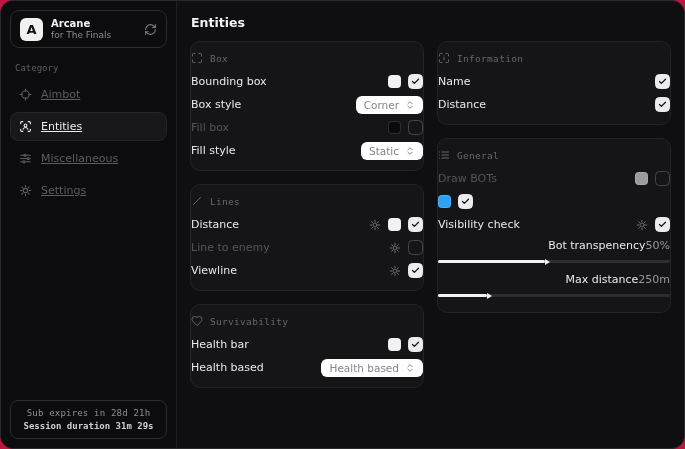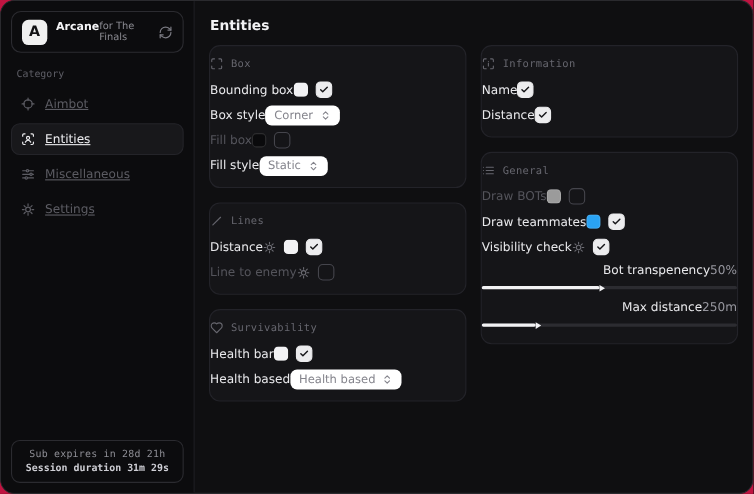--- a/index.html
+++ b/index.html
@@ -21,21 +21,21 @@
     display:flex;flex-direction:column;padding:9px;
   }
   .brand{
     height:36px;border:1px solid #2b2b30;border-radius:9px;
     display:flex;align-items:center;gap:8px;padding:0 9px;flex:0 0 auto;
   }
   .logo{
     width:23px;height:23px;border-radius:6px;background:#f0f0f0;color:#121214;
     font-weight:bold;font-size:13px;display:flex;align-items:center;justify-content:center;flex:0 0 auto;
   }
-  .brand-text{display:flex;flex-direction:row;line-height:1.15;}
+  .brand-text{display:flex;flex-direction:column;line-height:1.15;}
   .brand-name{font-size:10px;font-weight:bold;color:#f4f4f6;}
   .brand-sub{font-size:9px;color:#8b8b92;}
   .brand-refresh{margin-left:auto;color:#7a7a82;display:flex;}
   .category{margin:15px 5px 5px;font-family:"DejaVu Sans Mono",monospace;font-size:9px;color:#5e5e66;}
   .nav{display:flex;flex-direction:column;gap:3px;margin-top:2px;}
   .nav-item{
     display:flex;align-items:center;gap:9px;padding:7px 8px;border-radius:8px;
     color:#5c5c63;font-size:11px;font-weight:500;border:1px solid transparent;cursor:pointer;text-decoration:underline;
   }
   .nav-item.active{background:#18181b;border-color:#242429;color:#ededf0;}
@@ -53,21 +53,21 @@
   .cols{display:flex;gap:13px;align-items:flex-start;}
   .col{flex:1;display:flex;flex-direction:column;gap:13px;min-width:0;}
   .card{
     background:#151518;border:1px solid #232329;border-radius:10px;
     padding:10px 0 8px;box-sizing:border-box;
   }
   .card-h{
     display:flex;align-items:center;gap:7px;margin-bottom:6px;
     color:#66666e;font-family:"DejaVu Sans Mono",monospace;font-size:9.5px;letter-spacing:.3px;
   }
-  .row{display:flex;align-items:center;min-height:23px;}
+  .row{display:flex;align-items:center;justify-content:space-between;min-height:23px;}
   .lbl{font-size:11px;color:#e9e9ec;font-weight:500;}
   .lbl.dim{color:#54545b;}
   .ctrls{display:flex;align-items:center;gap:7px;}
   .cb{
     width:15px;height:15px;border-radius:4.5px;box-sizing:border-box;
     border:1.5px solid #45454c;display:flex;align-items:center;justify-content:center;cursor:pointer;flex:0 0 auto;
   }
   .cb.checked{background:#ececee;border-color:#ececee;color:#17171a;}
   .swatch{width:13px;height:13px;border-radius:4px;border:1px solid rgba(255,255,255,.14);box-sizing:border-box;cursor:pointer;flex:0 0 auto;}
   .mini-gear{color:#6b6b72;display:flex;cursor:pointer;}
@@ -251,20 +251,36 @@
             <span class="ctrls">
               <span class="mini-gear">
                   <svg width="12" height="12" viewBox="0 0 24 24" fill="none" stroke="currentColor" stroke-width="2" stroke-linecap="round">
                     <path d="M12 2.5v3M12 18.5v3M2.5 12h3M18.5 12h3M5.3 5.3l2.1 2.1M16.6 16.6l2.1 2.1M18.7 5.3l-2.1 2.1M7.4 16.6l-2.1 2.1"></path>
                     <circle cx="12" cy="12" r="4"></circle>
                   </svg>
                 </span>
               <span class="cb"></span>
             </span>
           </div>
+          <div class="row">
+            <span class="lbl">Viewline</span>
+            <span class="ctrls">
+              <span class="mini-gear">
+                  <svg width="12" height="12" viewBox="0 0 24 24" fill="none" stroke="currentColor" stroke-width="2" stroke-linecap="round">
+                    <path d="M12 2.5v3M12 18.5v3M2.5 12h3M18.5 12h3M5.3 5.3l2.1 2.1M16.6 16.6l2.1 2.1M18.7 5.3l-2.1 2.1M7.4 16.6l-2.1 2.1"></path>
+                    <circle cx="12" cy="12" r="4"></circle>
+                  </svg>
+                </span>
+              <span class="cb checked">
+                  <svg width="9" height="9" viewBox="0 0 24 24" fill="none" stroke="currentColor" stroke-width="3.5" stroke-linecap="round" stroke-linejoin="round">
+                    <path d="M20 6 9 17l-5-5"></path>
+                  </svg>
+                </span>
+            </span>
+          </div>
         </div>
 
         <div class="card">
           <div class="card-h">
             <span>
               <svg width="12" height="12" viewBox="0 0 24 24" fill="none" stroke="currentColor" stroke-width="2" stroke-linecap="round" stroke-linejoin="round">
                   <path d="M19 14c1.49-1.46 3-3.21 3-5.5A5.5 5.5 0 0 0 16.5 3c-1.76 0-3 .5-4.5 2-1.5-1.5-2.74-2-4.5-2A5.5 5.5 0 0 0 2 8.5c0 2.29 1.51 4.04 3 5.5l7 7Z"></path>
                 </svg>
             </span>
             <span>Survivability</span>
@@ -341,21 +357,20 @@
             <span>General</span>
           </div>
           <div class="row">
             <span class="lbl dim">Draw BOTs</span>
             <span class="ctrls">
               <span class="swatch" style="background-color: rgb(155, 155, 155);"></span>
               <span class="cb"></span>
             </span>
           </div>
           <div class="row">
-            <span class="lbl">Draw teammates</span>
             <span class="ctrls">
               <span class="swatch" style="background-color: rgb(42, 163, 244);"></span>
               <span class="cb checked">
                   <svg width="9" height="9" viewBox="0 0 24 24" fill="none" stroke="currentColor" stroke-width="3.5" stroke-linecap="round" stroke-linejoin="round">
                     <path d="M20 6 9 17l-5-5"></path>
                   </svg>
                 </span>
             </span>
           </div>
           <div class="row">

